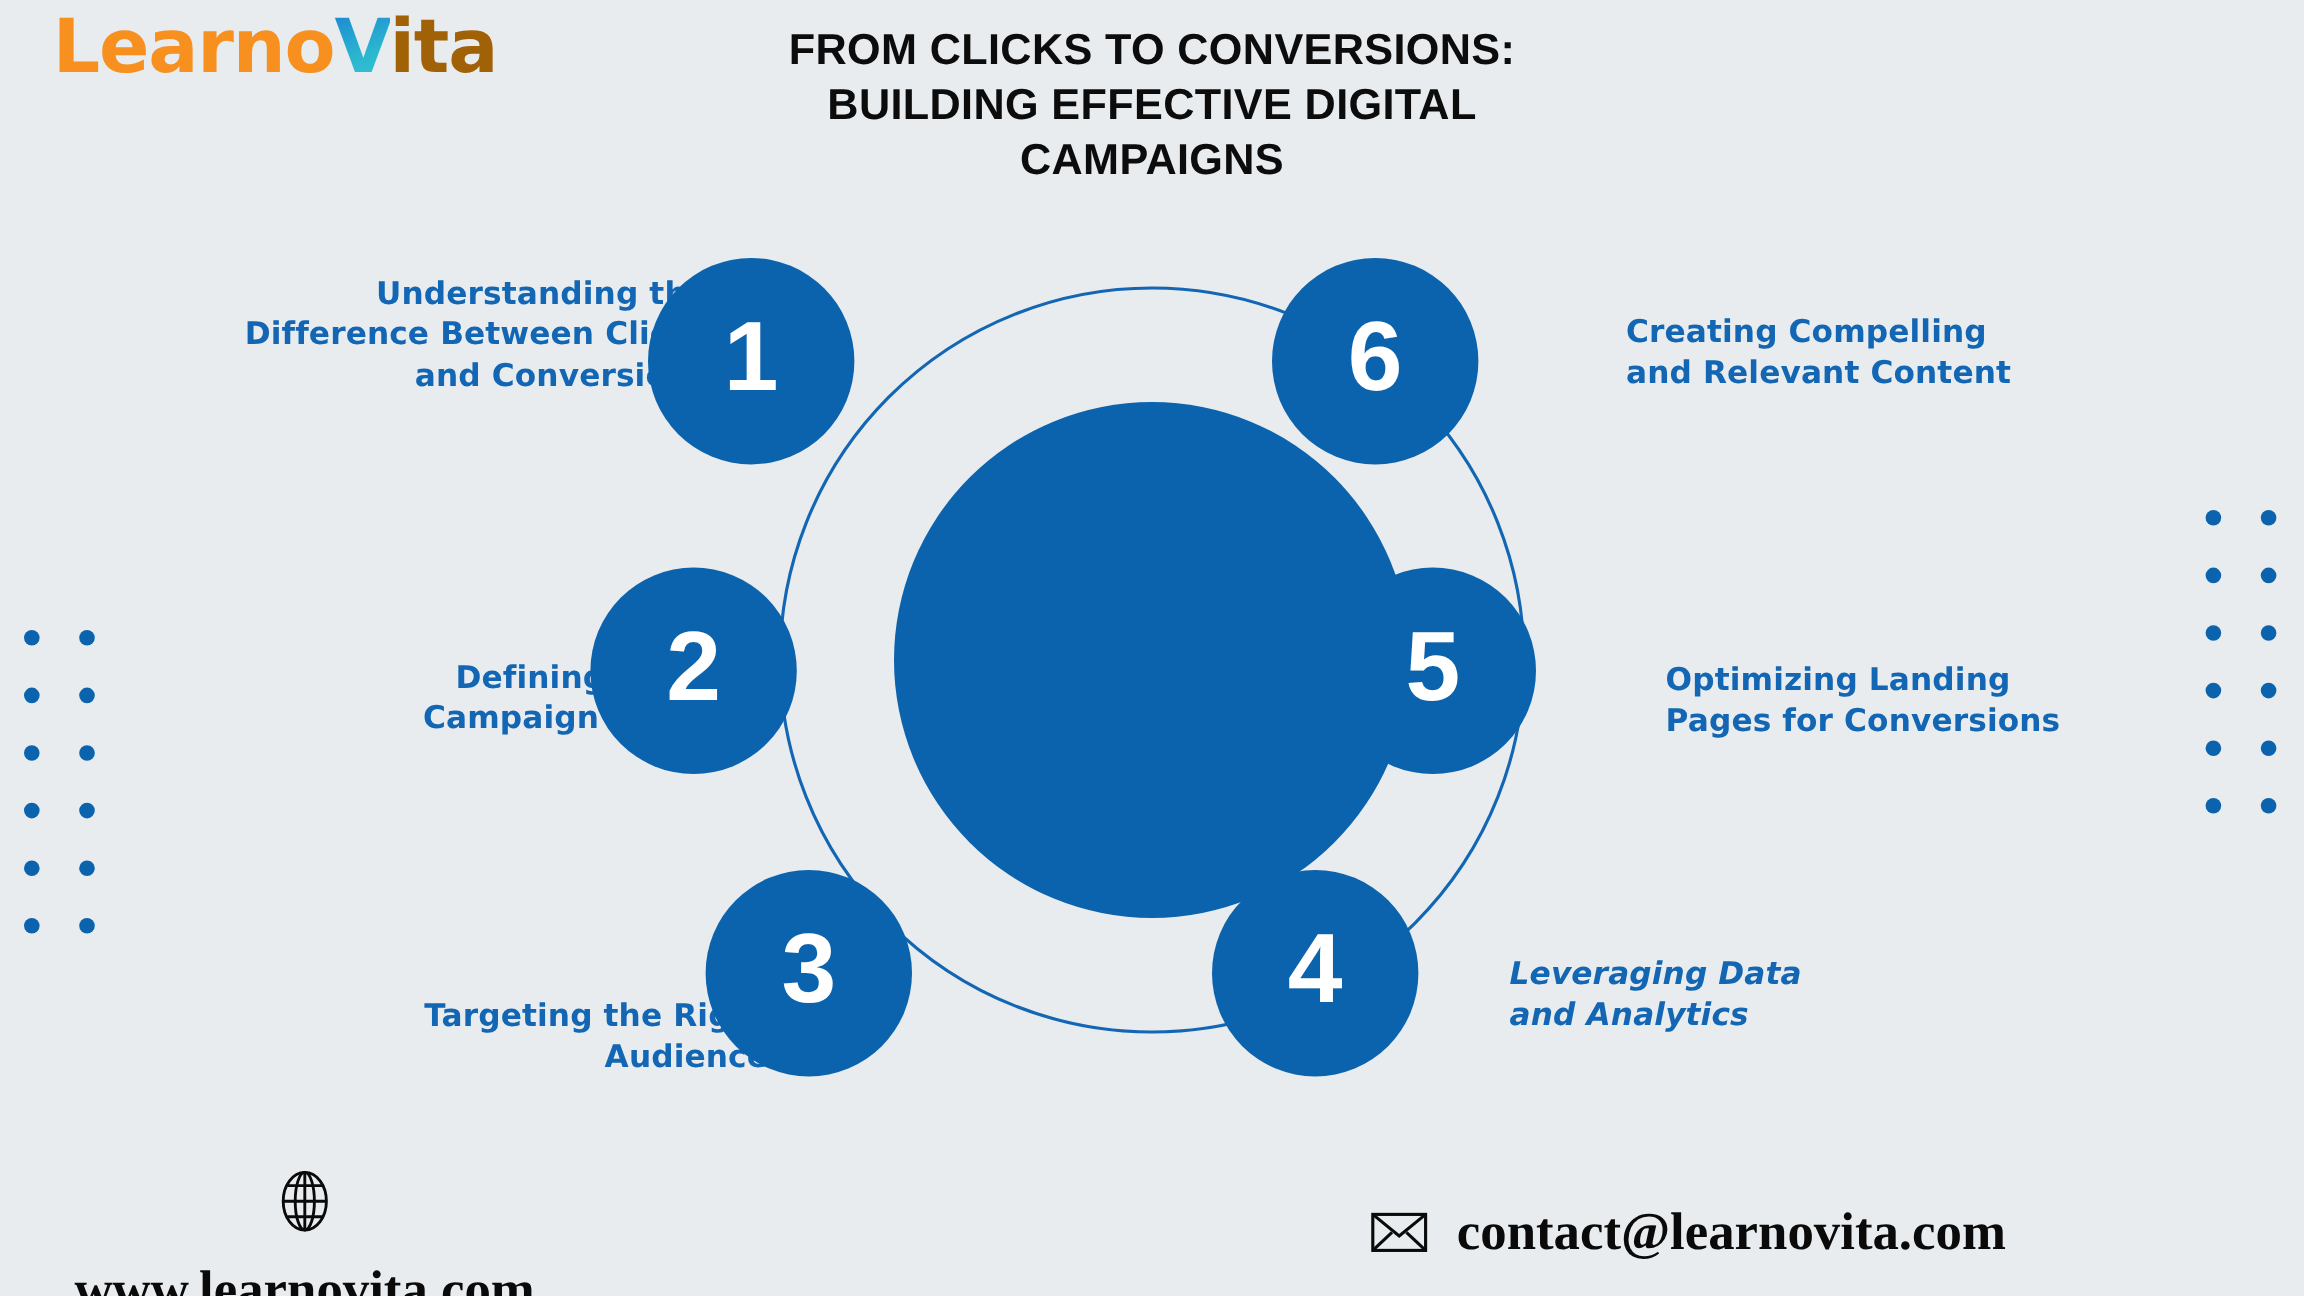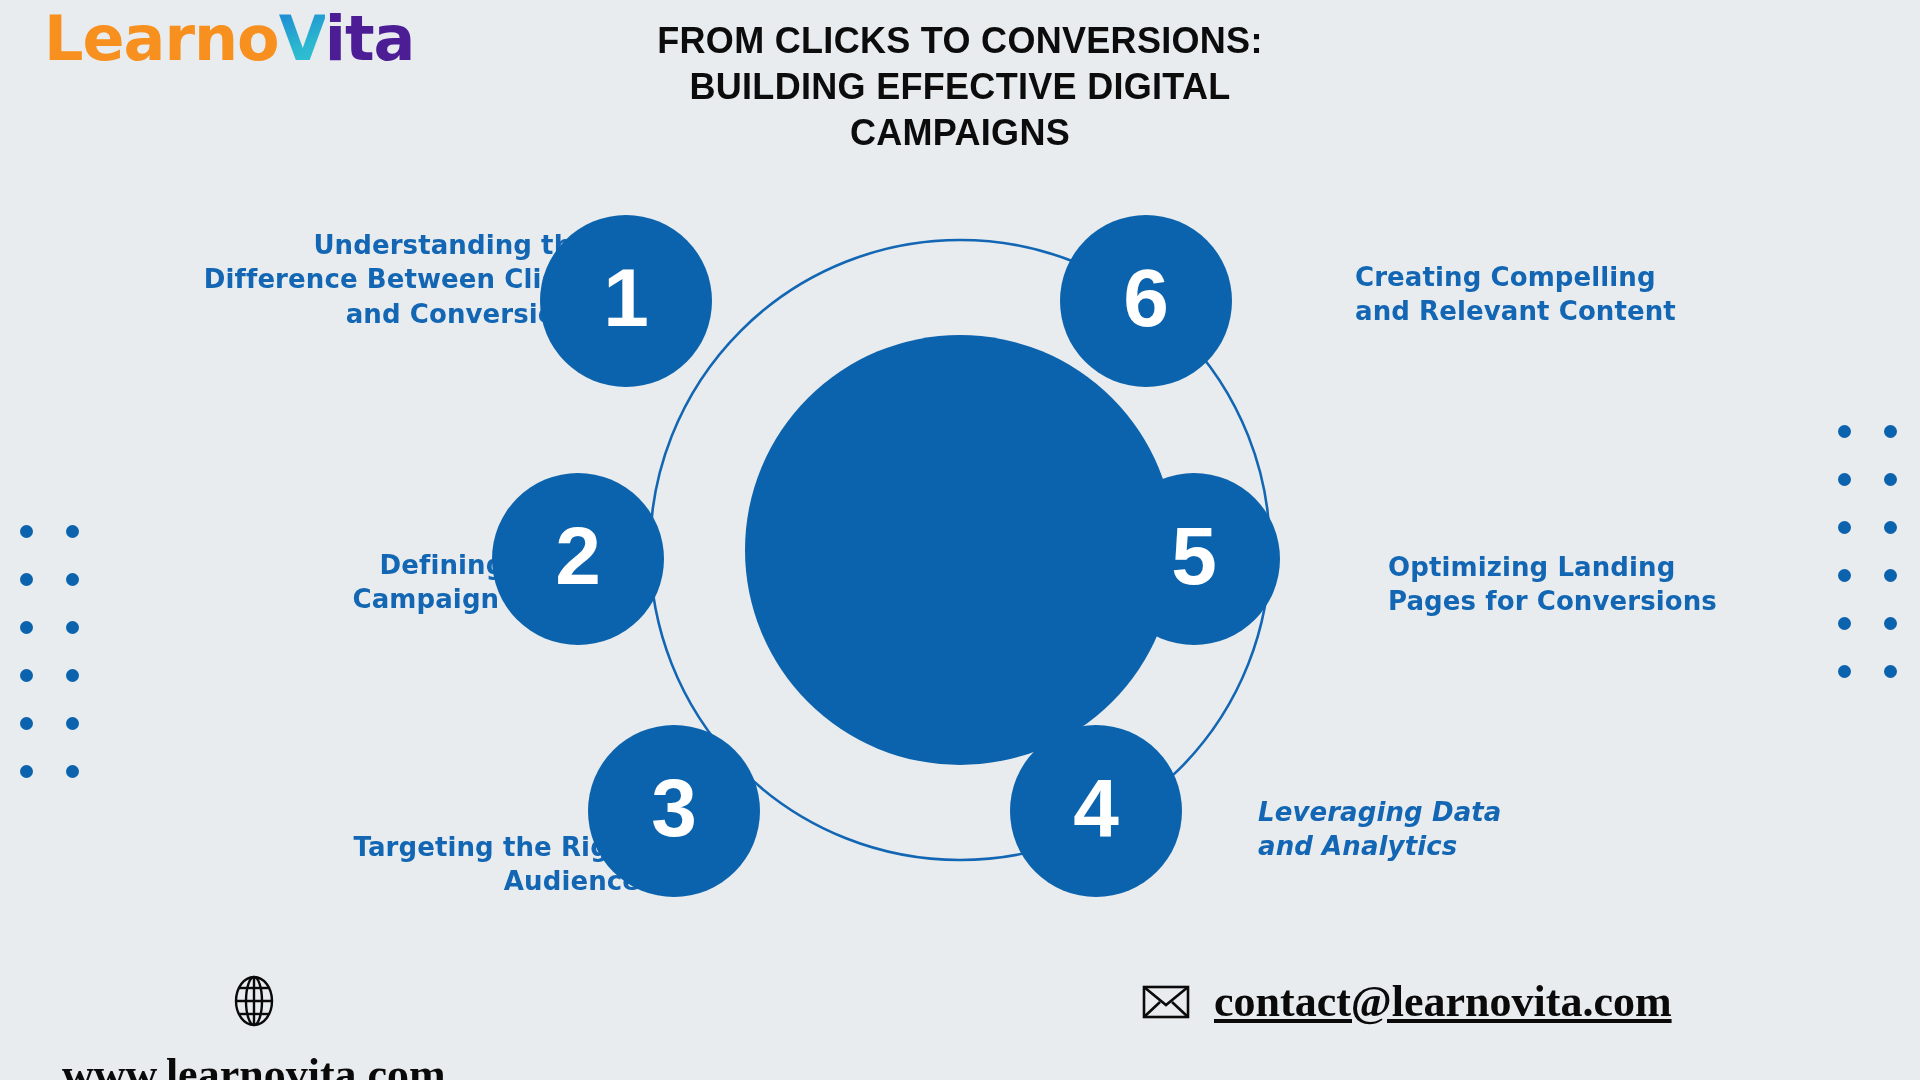--- a/index.html
+++ b/index.html
@@ -35,21 +35,21 @@
     line-height: 1;
     font-family: "DejaVu Sans", sans-serif;
   }
   .logo .seg-learno { color: #f7901e; }
   .logo .seg-v {
     background: linear-gradient(160deg, #1a7fd4 0%, #2bb8cf 60%, #36c6d8 100%);
     -webkit-background-clip: text;
     background-clip: text;
     color: transparent;
   }
-  .logo .seg-ita { color: #4c1d95; }
+  .logo .seg-ita { color: #a16207; }
 
   
   .title {
     position: absolute;
     left: 510px;
     top: 18px;
     width: 900px;
     text-align: center;
     color: #0c0c0c;
     font-size: 36px;
@@ -150,21 +150,21 @@
     display: flex;
     align-items: center;
     gap: 22px;
     color: #0a0a0a;
     font-size: 44px;
     font-weight: 700;
     font-family: "Liberation Serif", serif;
     white-space: nowrap;
   }
   .footer-web  { left: 62px;  top: 975px; flex-direction: column; }
-  .footer-mail { left: 1140px; top: 975px; text-decoration: underline; }
+  .footer-mail { left: 1140px; top: 1000px; }
   .footer-icon {
     width: 52px;
     height: 52px;
     display: block;
     flex: 0 0 auto;
   }
 </style>
 </head>
 <body>
 

